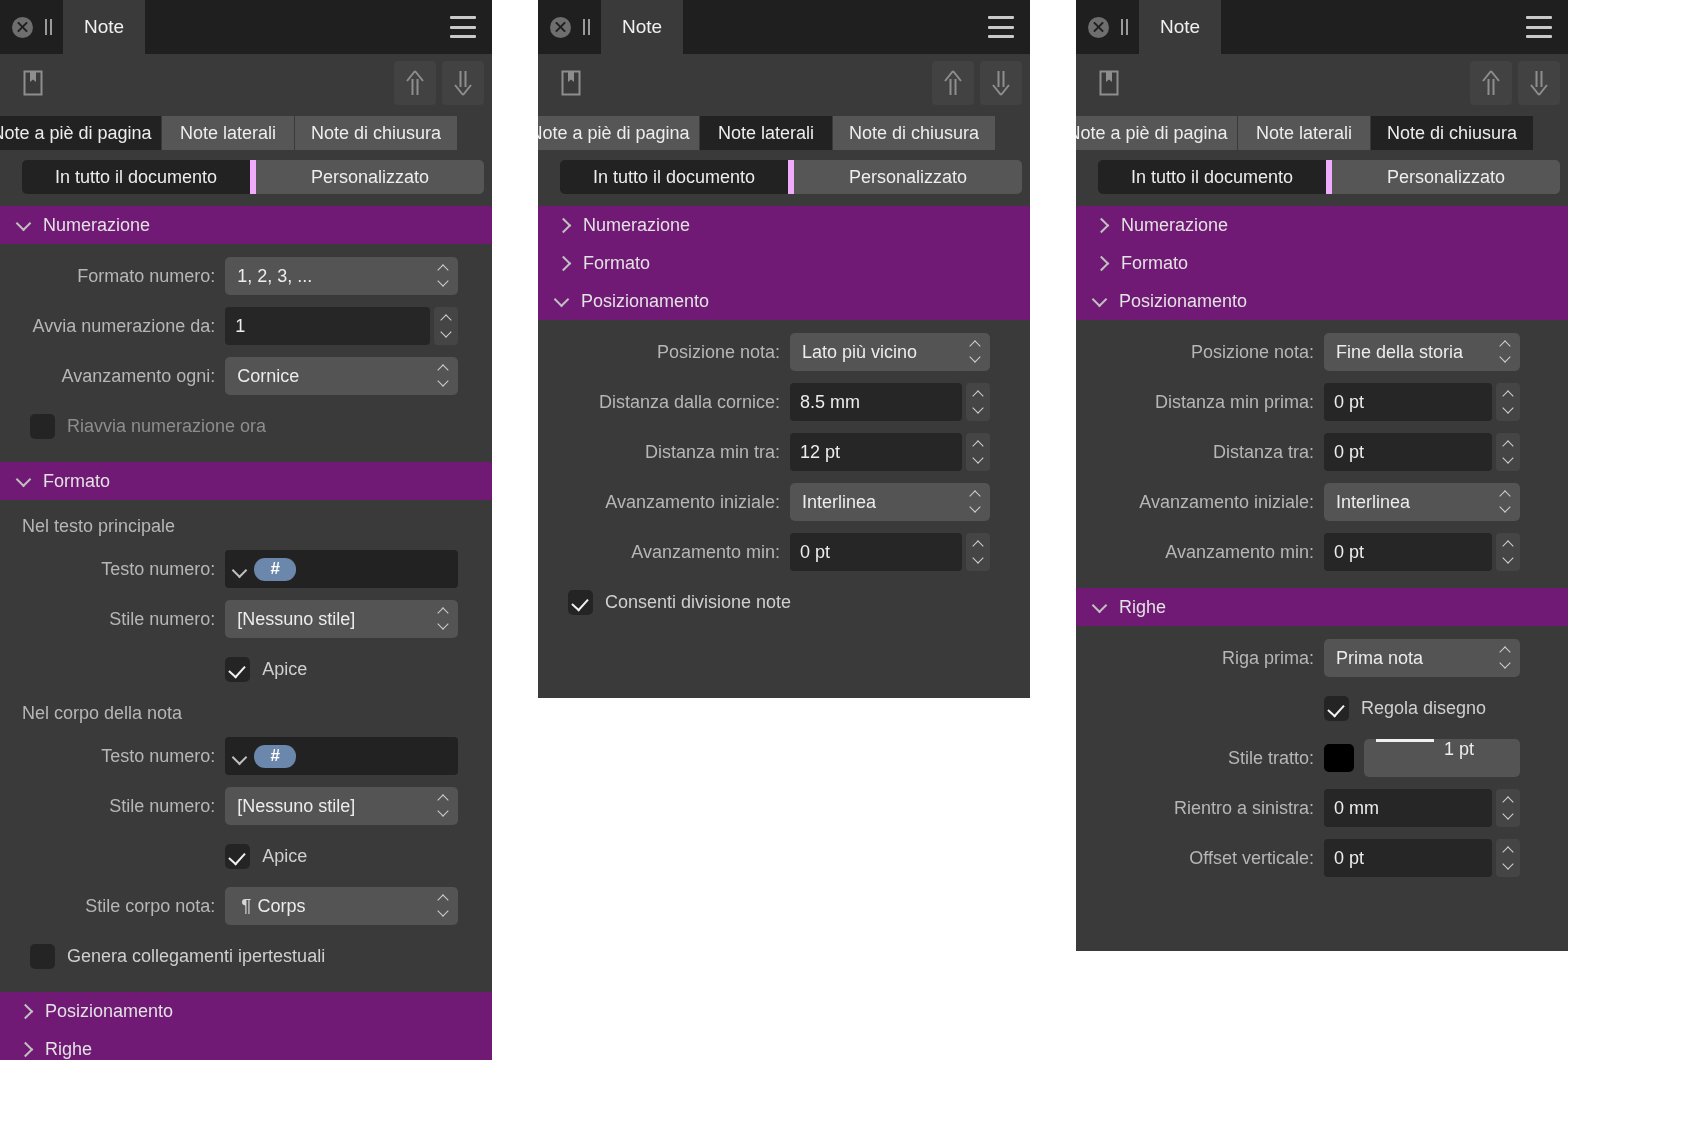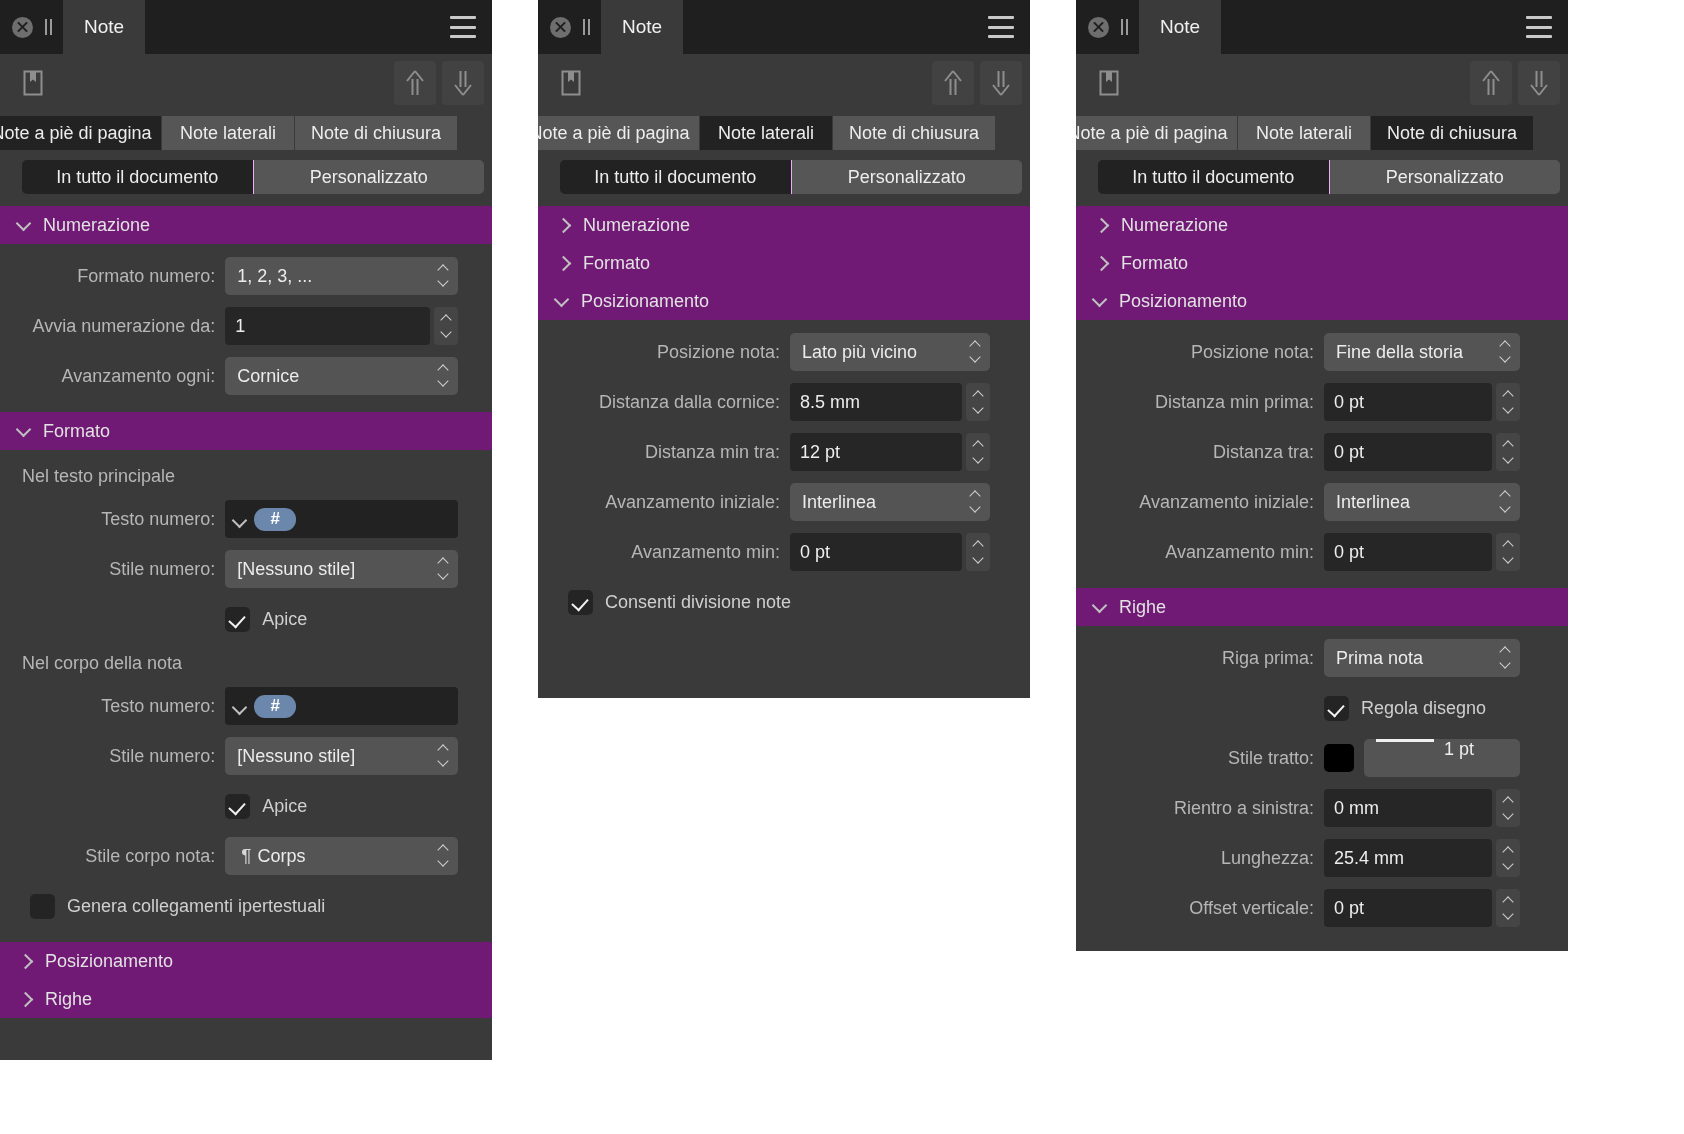--- a/index.html
+++ b/index.html
@@ -106,21 +106,21 @@
     display: flex; align-items: center; justify-content: center;
     padding: 0 12px;
     white-space: nowrap;
     border-right: 1px solid #3a3a3a;
   }
   .seg .segbtn.active { background: #222222; }
   .seg.notekind { margin-left: -18px; }
   .seg.notekind .segbtn { flex: none; }
 
   .seg.scope { margin-top: 10px; margin-left: 22px; border-radius: 5px; }
-  .seg.scope .segbtn { flex: 1; border-right: 1px solid #f0abfc; }
+  .seg.scope .segbtn { flex: 1; border-right: 6px solid #f0abfc; }
   .seg.scope .segbtn:last-child { border-right: none; }
 
   
   .pbody { flex: 1; overflow: hidden; background: #3a3a3a; padding-top: 12px; }
 
   .section-header {
     background: #701a75;
     height: 38px;
     display: flex; align-items: center;
     padding-left: 18px;
@@ -373,20 +373,26 @@
           <div class="ctl">
             <div class="popup">
               <span class="pv">Cornice</span>
               <span class="stepper-glyph">
                   <span class="chev-up"></span>
                   <span class="chev-dn"></span>
                 </span>
             </div>
           </div>
         </div>
+        <div class="row" style="padding-left:30px">
+          <div class="cbrow">
+            <span class="cbox"></span>
+            <span class="cblabel dim">Riavvia numerazione ora</span>
+          </div>
+        </div>
       </div>
 
       <div class="section-header">
         <span class="tri open"></span>
         <span>Formato</span>
       </div>
       <div class="section-body">
         <div class="group-label">Nel testo principale</div>
 
         <div class="row">
@@ -788,30 +794,20 @@
           <div class="lbl">Rientro a sinistra:</div>
           <div class="ctl" style="display:flex">
             <div class="field" style="flex:1">0 mm</div>
             <div class="stepper-sep">
                 <span class="chev-up"></span>
                 <span class="chev-dn"></span>
               </div>
           </div>
         </div>
         <div class="row">
-          <div class="lbl">Lunghezza:</div>
-          <div class="ctl" style="display:flex">
-            <div class="field" style="flex:1">25.4 mm</div>
-            <div class="stepper-sep">
-                <span class="chev-up"></span>
-                <span class="chev-dn"></span>
-              </div>
-          </div>
-        </div>
-        <div class="row">
           <div class="lbl">Offset verticale:</div>
           <div class="ctl" style="display:flex">
             <div class="field" style="flex:1">0 pt</div>
             <div class="stepper-sep">
                 <span class="chev-up"></span>
                 <span class="chev-dn"></span>
               </div>
           </div>
         </div>
       </div>

